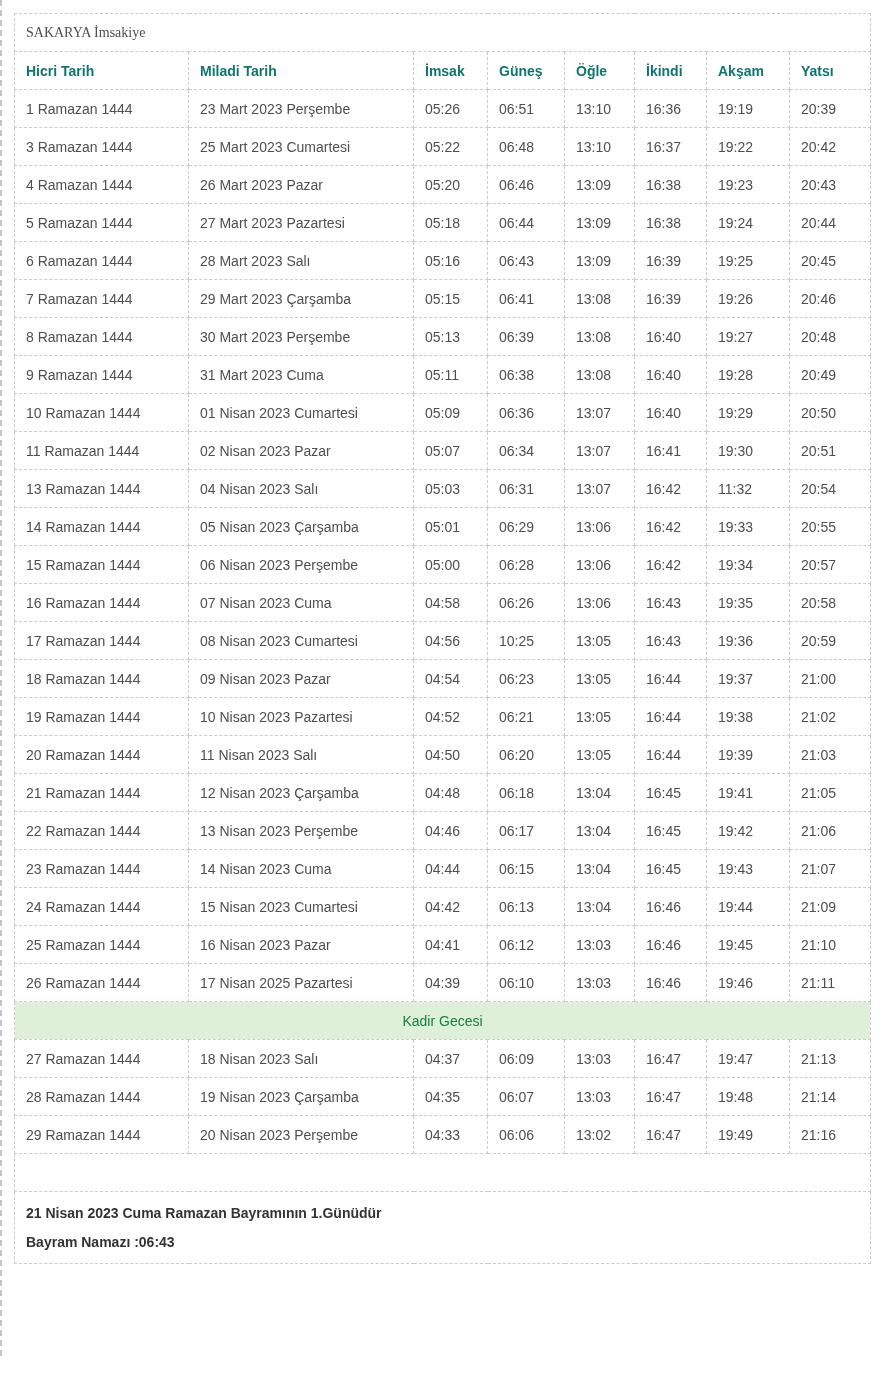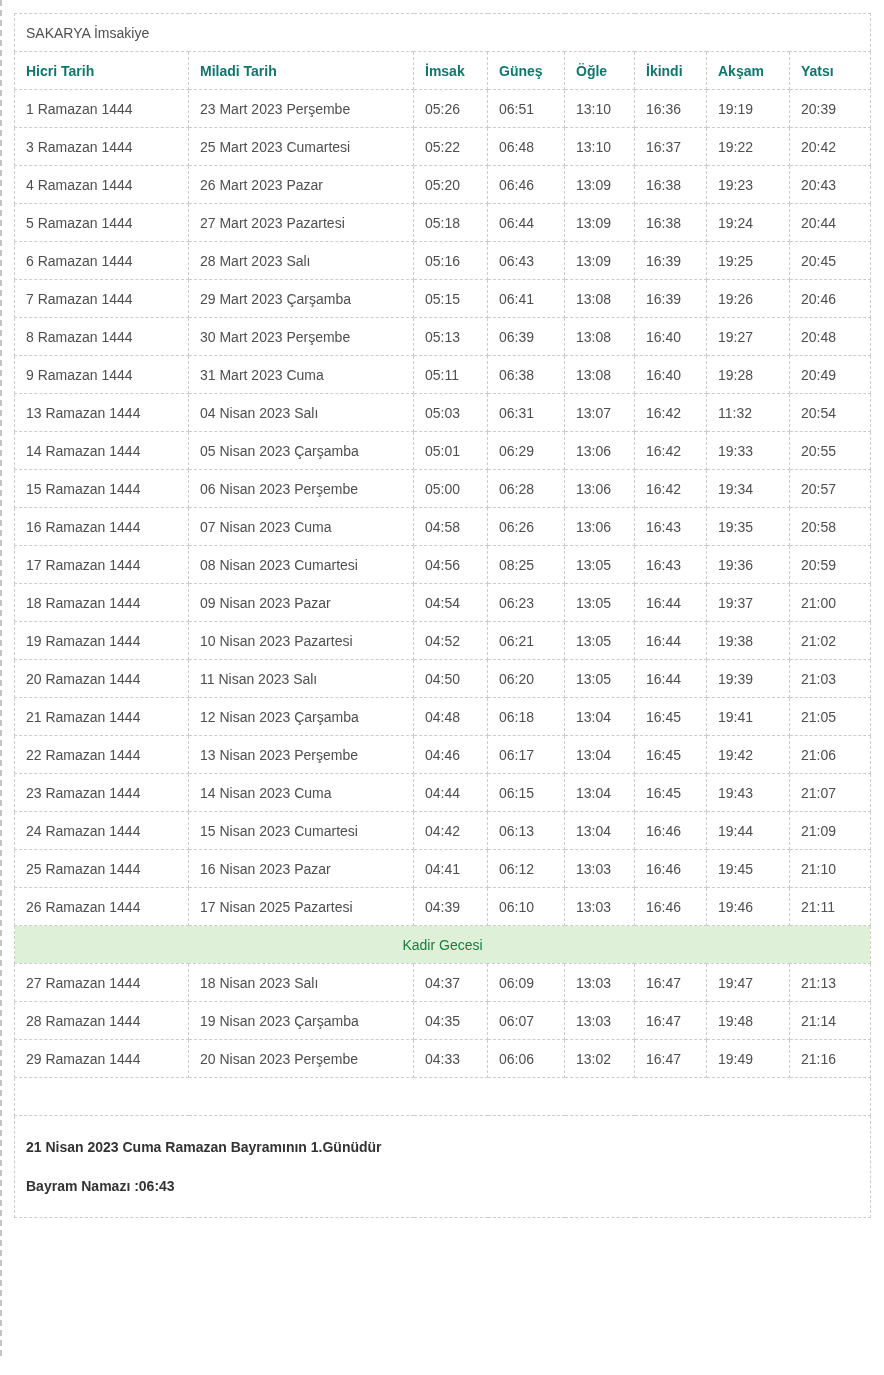--- a/index.html
+++ b/index.html
@@ -46,37 +46,38 @@
   table.imsakiye th {
     color: #0f766e;
     font-weight: bold;
   }
   td.title-cell {
     height: 74px;
     text-align: center;
     font-size: 26px;
     color: #3f3f3f;
     white-space: nowrap;
+    font-family: Liberation Serif, serif;
   }
   tr.kadir td {
     background: #dff0d8;
     text-align: center;
     color: #15803d;
   }
   td.spacer-cell {
     height: 39px;
   }
   td.footer-cell {
     height: auto;
     text-align: center;
     padding: 6px 11px 10px 11px;
     white-space: normal;
   }
   td.footer-cell p {
-    margin: 23px 0;
+    margin: 13px 0;
     font-size: 14px;
     font-weight: bold;
     color: #333333;
   }
 </style>
 </head>
 <body>
 
 <div class="page">
   <table class="imsakiye">
@@ -180,20 +181,40 @@
           <td>9 Ramazan 1444</td>
           <td>31 Mart 2023 Cuma</td>
           <td>05:11</td>
           <td>06:38</td>
           <td>13:08</td>
           <td>16:40</td>
           <td>19:28</td>
           <td>20:49</td>
         </tr>
         <tr>
+          <td>10 Ramazan 1444</td>
+          <td>01 Nisan 2023 Cumartesi</td>
+          <td>05:09</td>
+          <td>06:36</td>
+          <td>13:07</td>
+          <td>16:40</td>
+          <td>19:29</td>
+          <td>20:50</td>
+        </tr>
+        <tr>
+          <td>11 Ramazan 1444</td>
+          <td>02 Nisan 2023 Pazar</td>
+          <td>05:07</td>
+          <td>06:34</td>
+          <td>13:07</td>
+          <td>16:41</td>
+          <td>19:30</td>
+          <td>20:51</td>
+        </tr>
+        <tr>
           <td>13 Ramazan 1444</td>
           <td>04 Nisan 2023 Salı</td>
           <td>05:03</td>
           <td>06:31</td>
           <td>13:07</td>
           <td>16:42</td>
           <td>11:32</td>
           <td>20:54</td>
         </tr>
         <tr>
@@ -223,21 +244,21 @@
           <td>06:26</td>
           <td>13:06</td>
           <td>16:43</td>
           <td>19:35</td>
           <td>20:58</td>
         </tr>
         <tr>
           <td>17 Ramazan 1444</td>
           <td>08 Nisan 2023 Cumartesi</td>
           <td>04:56</td>
-          <td>08:25</td>
+          <td>10:25</td>
           <td>13:05</td>
           <td>16:43</td>
           <td>19:36</td>
           <td>20:59</td>
         </tr>
         <tr>
           <td>18 Ramazan 1444</td>
           <td>09 Nisan 2023 Pazar</td>
           <td>04:54</td>
           <td>06:23</td>

